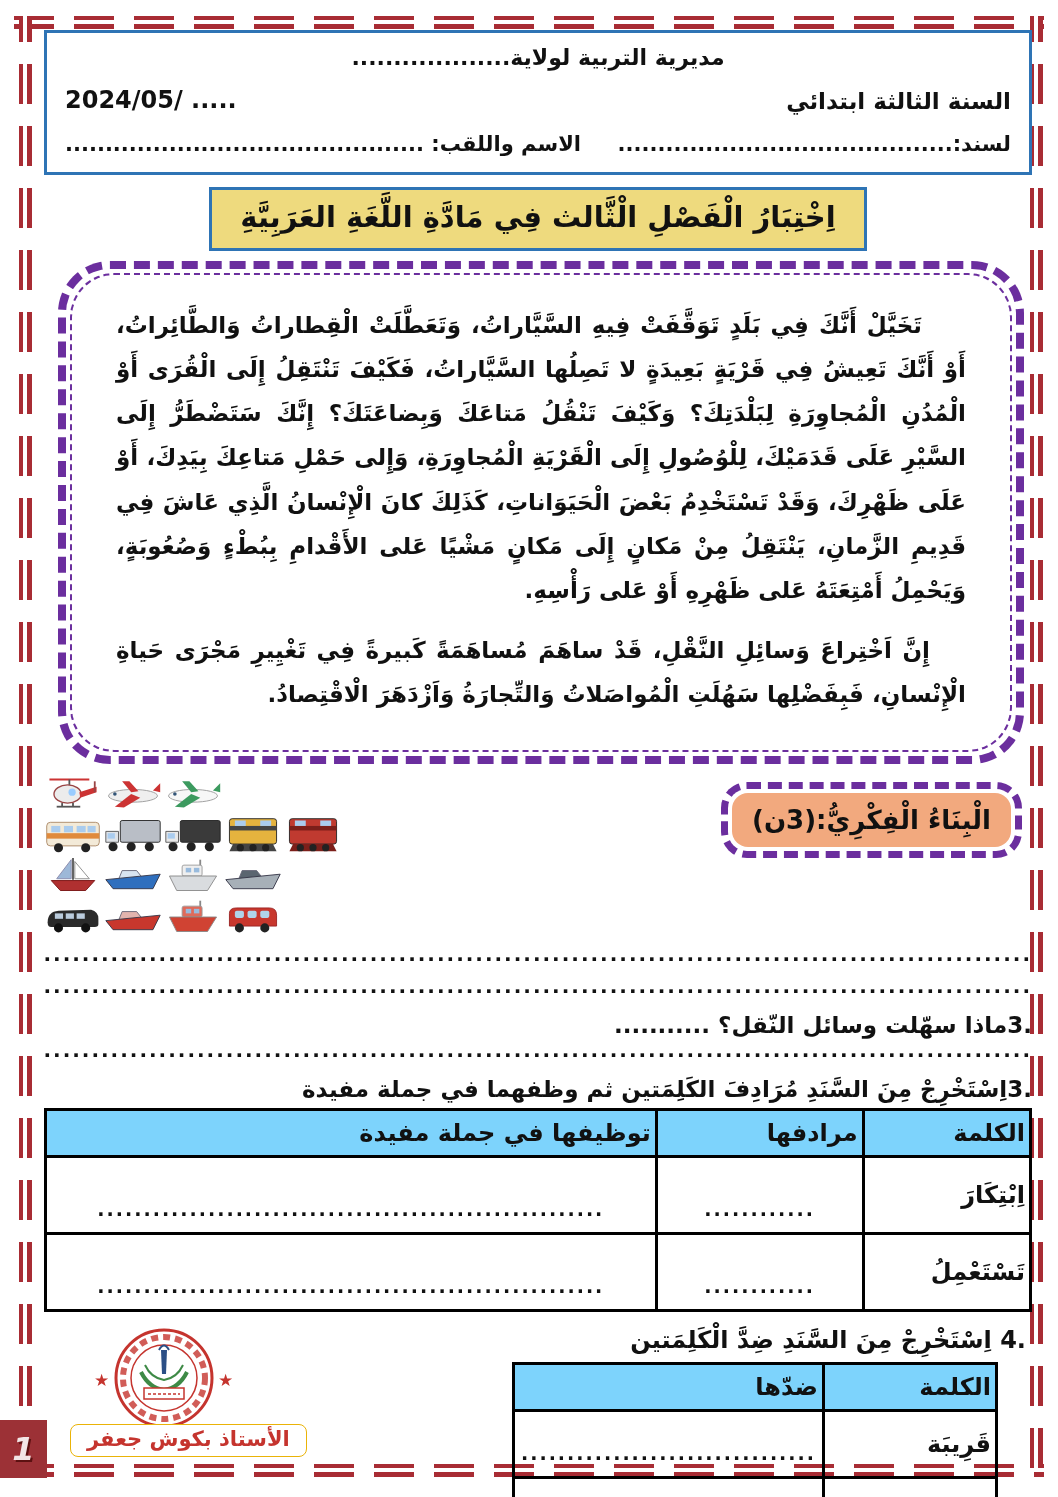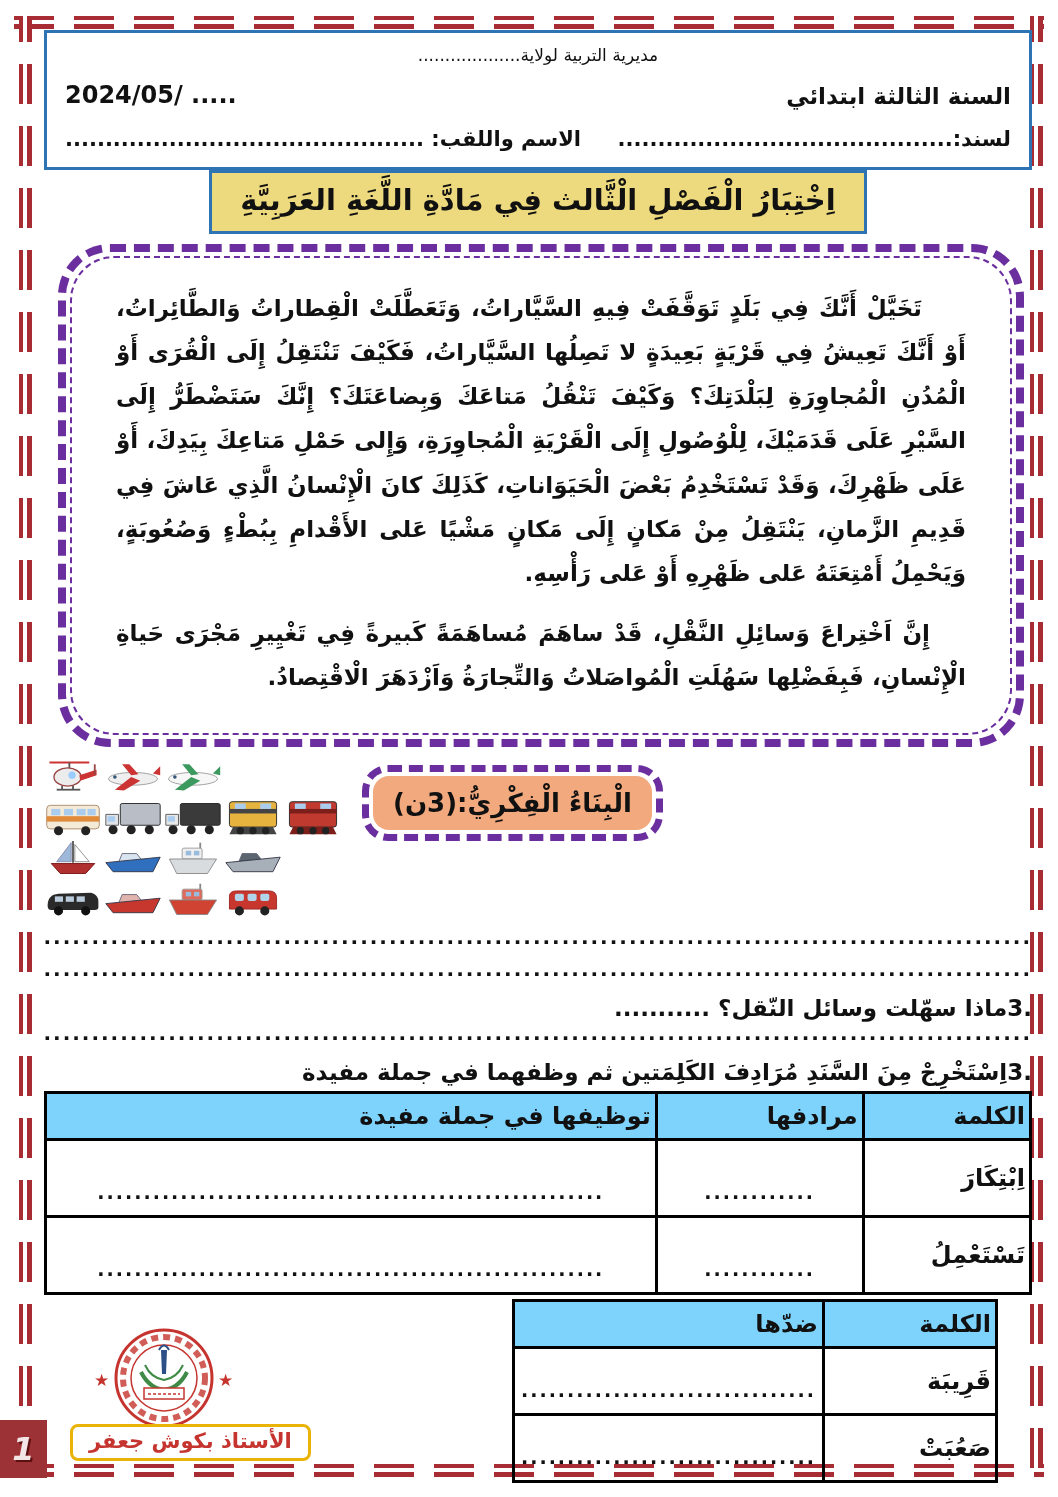--- a/index.html
+++ b/index.html
@@ -16,40 +16,40 @@
     background-image:
       linear-gradient(to right, transparent 0 4px, #fff 4px 8px, transparent 8px),
       repeating-linear-gradient(0deg,#a82c34 0 40px, transparent 40px 62px);}
   .frame-left{left:19px;}
   .frame-right{left:1030px;}
 
   .content{position:absolute;top:30px;left:44px;width:988px;direction:rtl;text-align:right;}
 
   
   .header-box{border:3px solid #2e74b5;padding:12px 18px 16px;background:#fff;}
-  .hdr-line1{text-align:center;font-size:17px;font-weight:normal;}
+  .hdr-line1{text-align:center;font-size:22px;font-weight:bold;}
   .hdr-row{display:flex;justify-content:space-between;align-items:flex-end;font-weight:bold;}
   .hdr-row.r2{margin-top:16px;font-size:23px;}
   .hdr-row.r3{margin-top:18px;font-size:21px;}
   .date{direction:ltr;font-size:24px;text-align:center;}
 
   
-  .title-wrap{text-align:center;margin:0 0 10px;}
+  .title-wrap{text-align:center;margin:12px 0 10px;}
   .title-box{display:inline-block;background:#eeda7e;border:3px solid #2e74b5;
      padding:10px 28px 14px;font-size:29px;font-weight:bold;}
 
   
   .passage-outer{border:8px dashed #6b2e9e;border-radius:52px;padding:4px;margin:2px 8px 0 14px;}
   .passage-inner{border:2px dashed #6b2e9e;border-radius:44px;padding:12px 28px 18px;}
   .passage-inner p{margin:16px;font-size:23px;font-weight:bold;line-height:1.92;text-align:justify;}
   .p1{text-indent:44px;}
   .p2{text-indent:36px;}
 
   
-  .mid-row{display:flex;justify-content:flex-end;align-items:flex-start;margin-top:10px;}
+  .mid-row{display:flex;justify-content:space-between;align-items:flex-start;margin-top:10px;gap:40px;}
   .section-outer{border:7px dashed #6b2e9e;border-radius:26px;padding:4px;margin:8px 10px 0 0;}
   .section-inner{background:#f2a97e;border-radius:16px;padding:12px 20px;font-size:26px;font-weight:bold;}
   .vehicles{width:310px;direction:ltr;margin-right:8px;}
   .veh-row{display:flex;gap:2px;margin-bottom:1px;}
   .veh{width:58px;height:40px;display:inline-block;}
   .veh svg{width:100%;height:100%;}
 
   
   .questions{margin-top:4px;font-weight:bold;font-size:23px;}
   .qline{margin-top:6px;}
@@ -65,21 +65,21 @@
   td.word{font-size:24px;text-align:right;vertical-align:middle;width:17%;padding:4px;}
   .t2 td.word{width:42%;}
   td.dots{text-align:center;font-size:19px;letter-spacing:2px;white-space:nowrap;
           overflow:hidden;vertical-align:bottom;padding:0 6px 12px;height:62px;}
   .t2 td.dots{height:52px;}
   td.syn{width:21%;}
   .q4line{margin:14px 6px 8px 0;font-size:24px;font-weight:bold;}
 
   
   .stamp{position:absolute;left:88px;top:1320px;}
-  .teacher{position:absolute;left:70px;top:1424px;border:3px solid #eab308;color:#c5342e;
+  .teacher{position:absolute;left:70px;top:1424px;border:1px solid #eab308;color:#c5342e;
      border-radius:8px;padding:2px 16px 5px;font-size:21px;font-weight:bold;background:#fff;direction:rtl;}
   .pagenum{position:absolute;left:0;top:1420px;width:47px;height:58px;background:#9c3136;
      color:#f2e6e6;font-style:italic;font-weight:bold;font-size:32px;display:flex;
      align-items:center;justify-content:center;text-shadow:2px 2px 0 #5c1111;}
 </style>
 </head>
 <body>
 
 <div id="page">
   <div class="frame-h frame-top"></div>
@@ -275,20 +275,23 @@
         <td class="dots">.......................................................</td>
       </tr>
       <tr>
         <td class="word">تَسْتَعْمِلُ</td>
         <td class="dots syn">............</td>
         <td class="dots">.......................................................</td>
       </tr>
     </tbody>
       </table>
 
+    <div class="q4line">
+      <span class="qnum">4.</span><span> اِسْتَخْرِجْ مِنَ السَّنَدِ ضِدَّ الْكَلِمَتين</span>
+    </div>
 
     <table class="t2">
       <tbody>
           <tr>
         <th>الكلمة</th>
         <th>ضدّها</th>
       </tr>
       <tr>
         <td class="word">قَرِيبَة</td>
         <td class="dots">................................</td>

